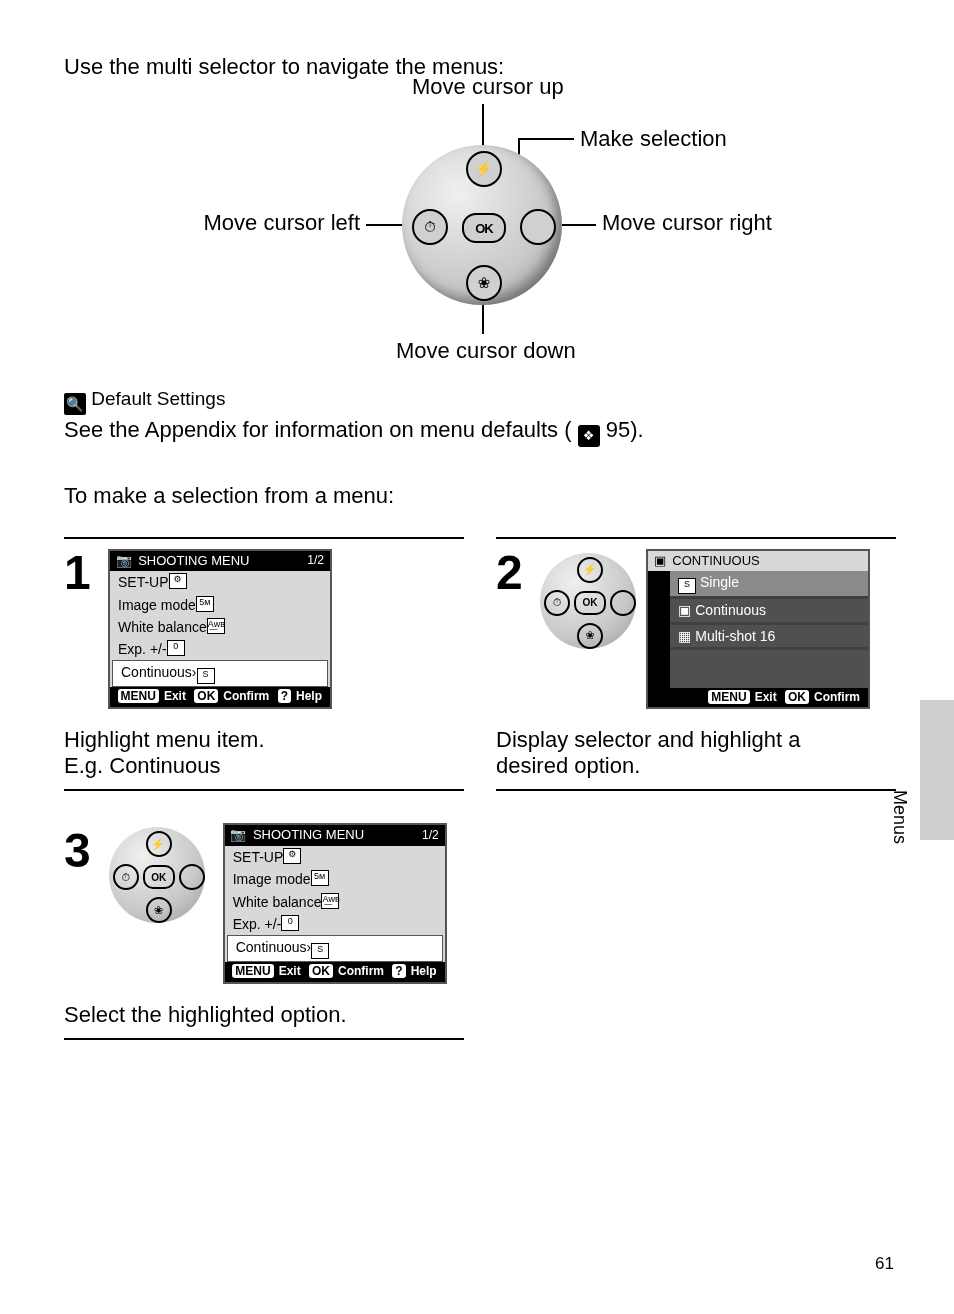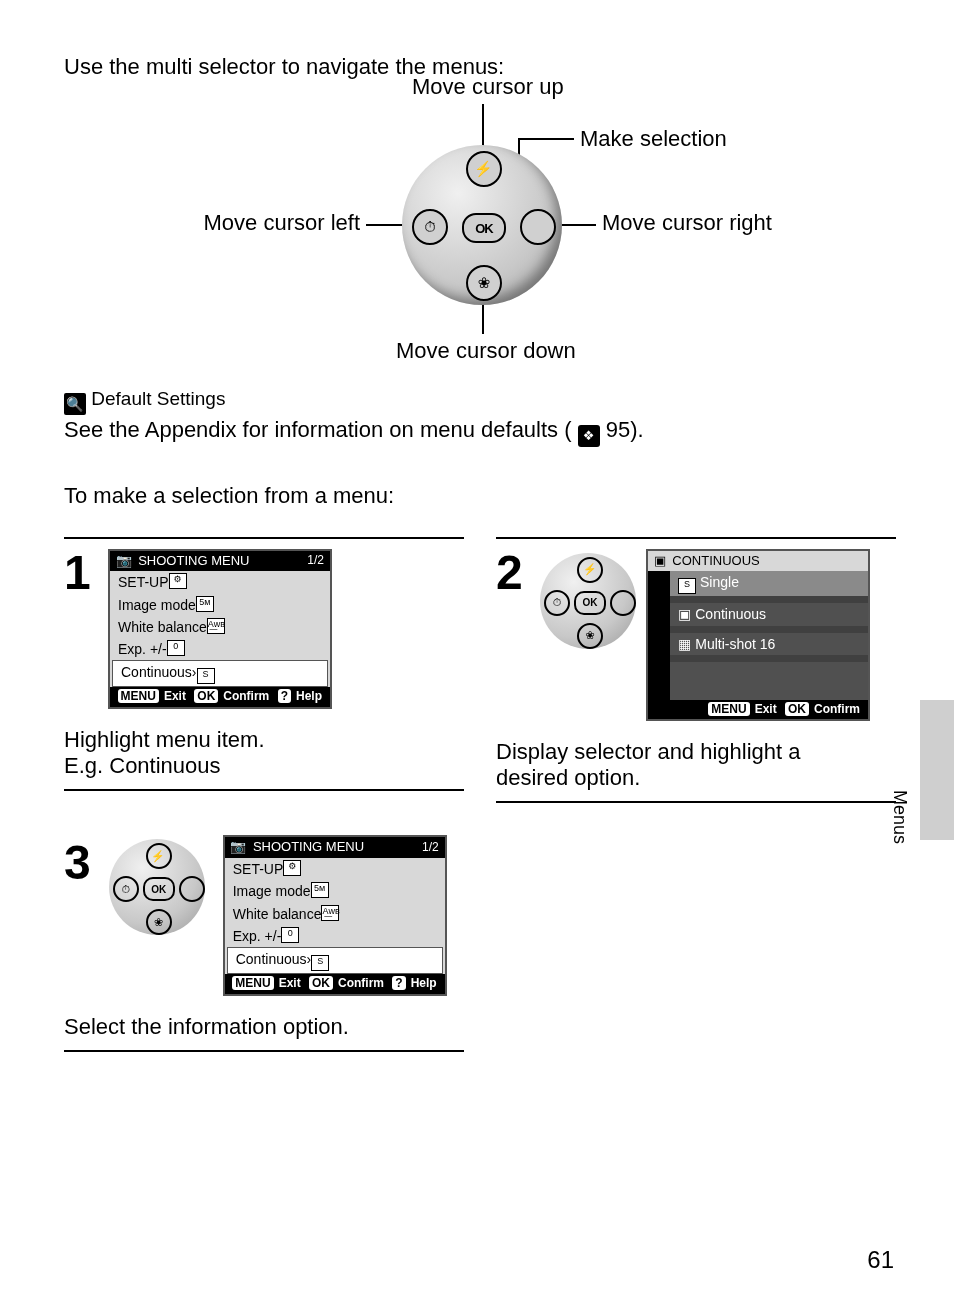--- a/index.html
+++ b/index.html
@@ -46,32 +46,32 @@
   .lcd .hdr .page{color:#fff;font-size:12px;margin-left:auto;height:auto;width:auto;padding:0}
   .lcd .row{padding:2px 8px;display:flex;justify-content:flex-start}
   .lcd .row.sel{background:#fff;border:1px solid #555;margin:0 2px}
   .lcd .ftr{background:#000;color:#fff;font-size:12px;padding:2px 4px;text-align:right}
   .lcd .ftr span{background:#fff;color:#000;border-radius:3px;padding:0 3px;font-weight:600;margin:0 1px}
   .lcd1{width:220px}
   .lcd2{width:220px}
   .lcd2 .body{display:flex}
   .lcd2 .tab{width:22px;background:#000}
   .lcd2 .opts{flex:1}
-  .lcd2 .opt{padding:2px 8px;color:#fff;background:#505050;border-bottom:7px solid #404040}
+  .lcd2 .opt{padding:2px 8px;color:#fff;background:#505050;border-bottom:3px solid #404040}
   .lcd2 .opt.sel{background:#8a8a8a}
   .ric{display:inline-block;width:16px;height:14px;border:1px solid #000;font-size:9px;text-align:center;background:#fff;color:#000}
 
   .step3-block{margin-top:22px;width:400px}
   .step3-row{display:flex;align-items:flex-start;gap:18px}
 
   
   .side-tab{position:absolute;right:0;top:700px;width:34px;height:140px;background:#cfcfcf}
   .side-lbl{position:absolute;right:44px;top:790px;font-size:18px;writing-mode:vertical-rl}
 
-  .pagenum{position:absolute;right:60px;bottom:40px;font-size:24px}
+  .pagenum{position:absolute;right:60px;bottom:40px;font-size:17px}
 </style>
 </head>
 <body>
 
 <div class="page">
 
   <div class="intro">Use the multi selector to navigate the menus:</div>
 
   <div class="selector-wrap">
     <div class="lbl" style="left:240px;top:-6px">Move cursor up</div>
@@ -228,21 +228,21 @@
             <span>Continuous</span>
             <span>›<span class="ric">S</span></span>
           </div>
         <div class="ftr">
           <span>MENU</span><span style="background:none;color:#fff">Exit</span>
           <span>OK</span><span style="background:none;color:#fff">Confirm</span>
           <span>?</span><span style="background:none;color:#fff">Help</span>
         </div>
       </div>
     </div>
-    <div class="cap">Select the information option.</div>
+    <div class="cap">Select the highlighted option.</div>
     <div class="step-rule" style="margin-top:10px"></div>
   </div>
 
   <div class="side-tab"></div>
   <div class="side-lbl">Menus</div>
 
   <div class="pagenum">61</div>
 </div>
 
 </body></html>

